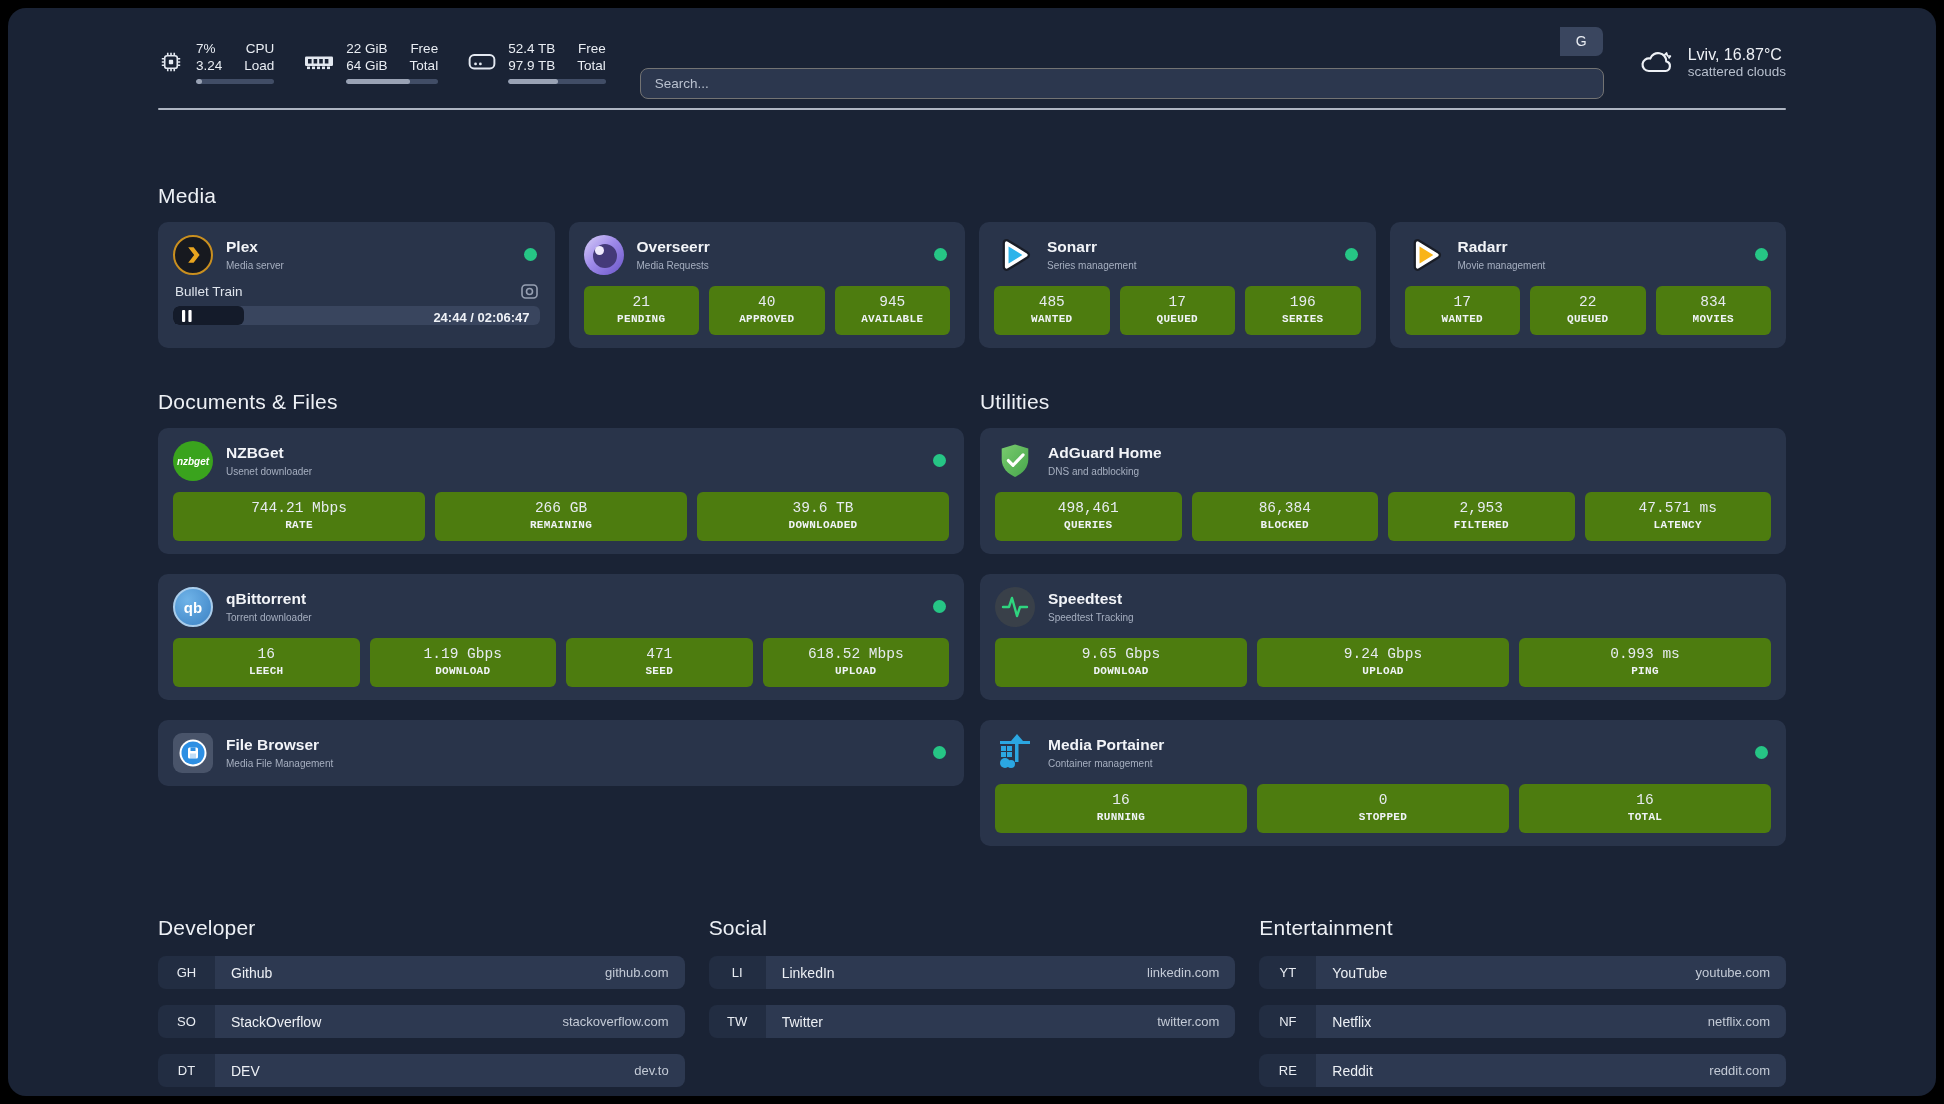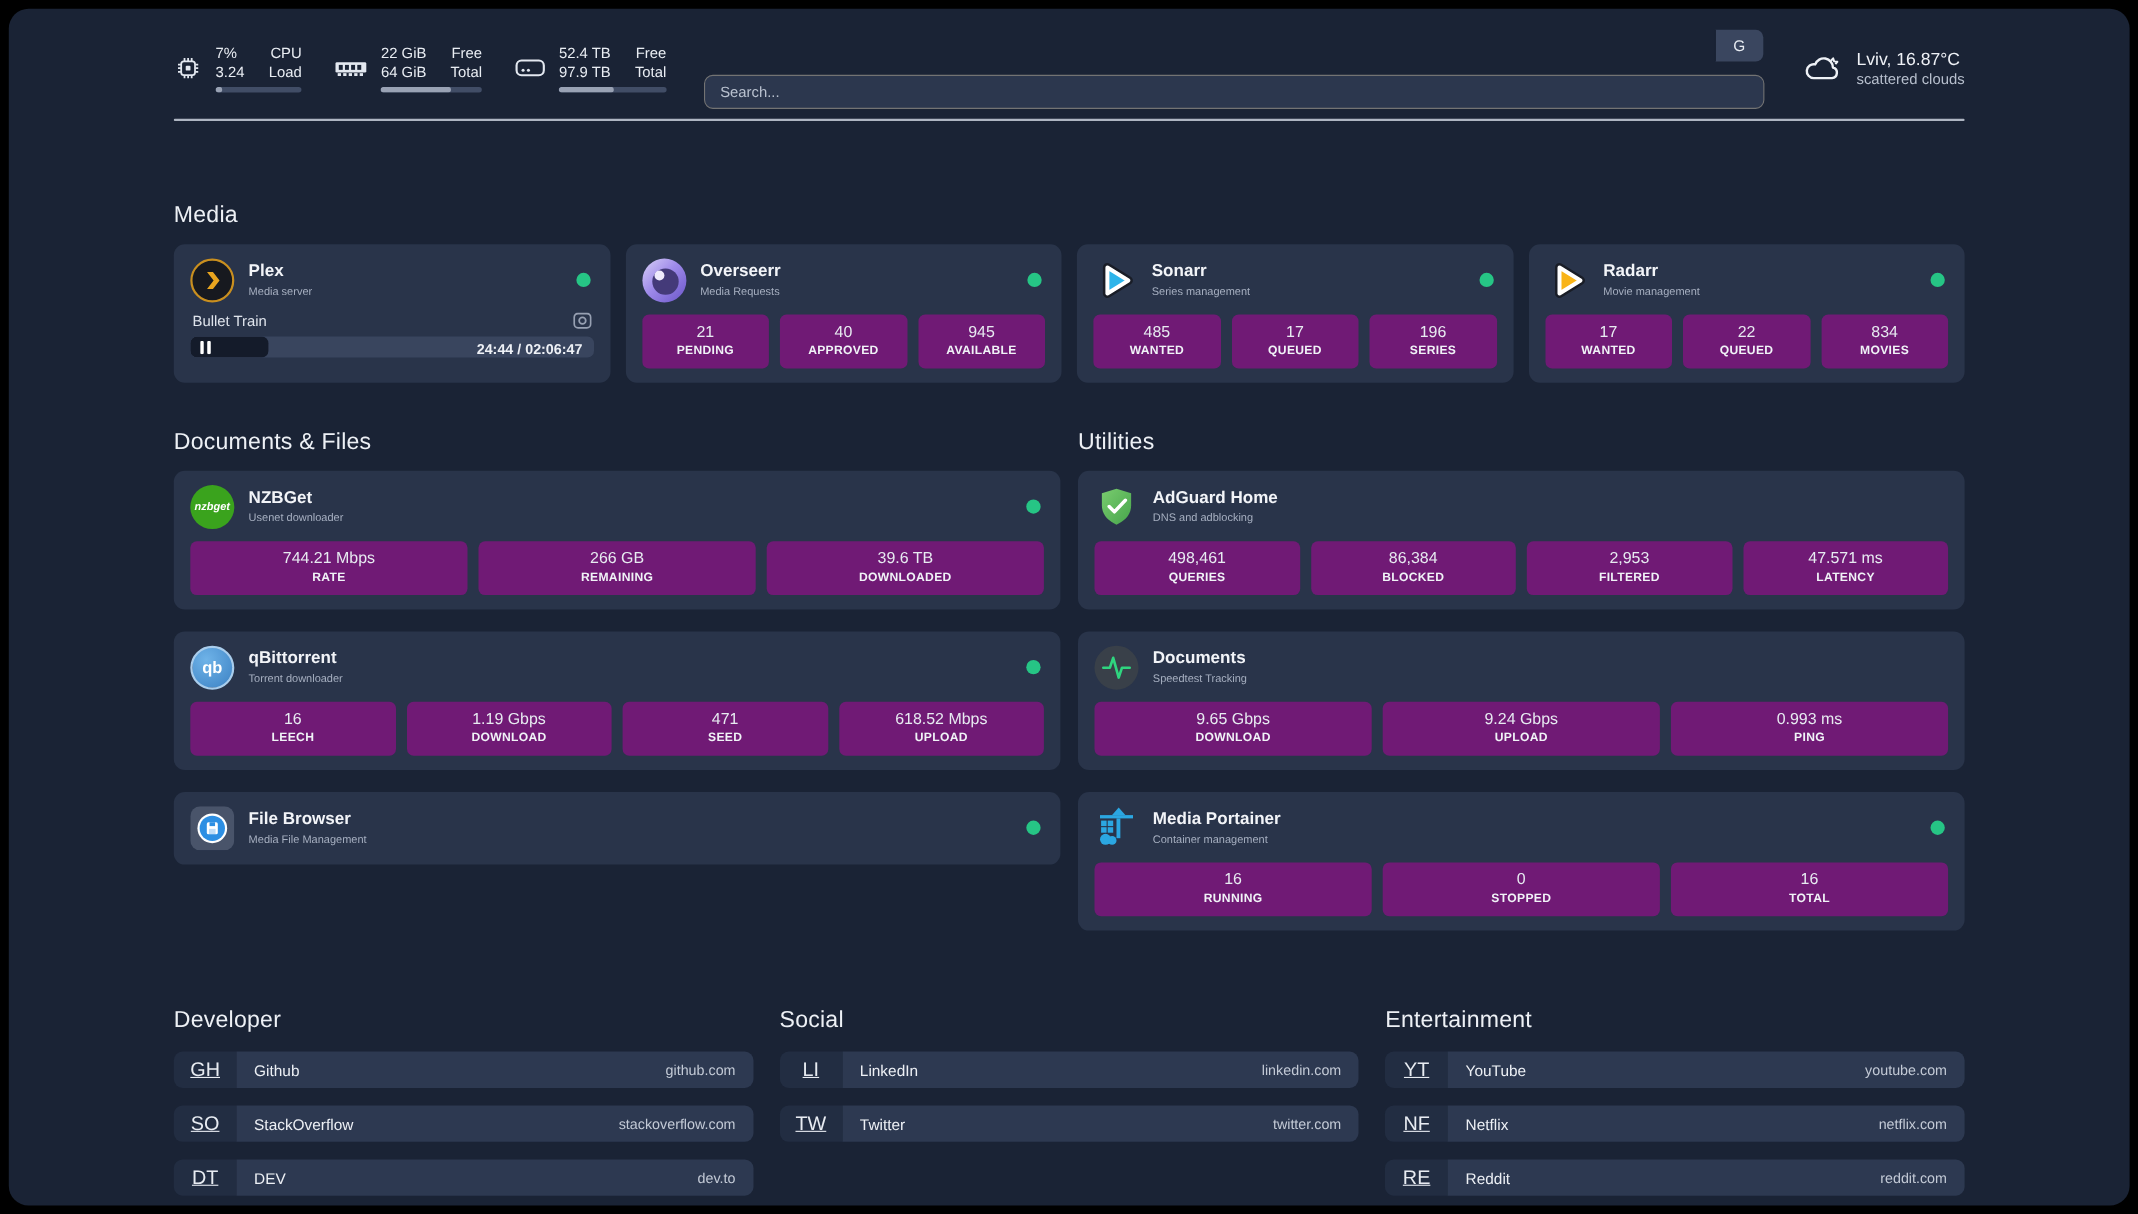--- a/index.html
+++ b/index.html
@@ -38,21 +38,21 @@
   .colcards { margin-top:14px; display:flex; flex-direction:column; gap:20px; }
 
   .card { position:relative; background:#29344a; border-radius:10px; padding:13px 15px; cursor:pointer; }
   .card-head { display:flex; align-items:center; gap:13px; }
   .appicon { width:40px; height:40px; flex:0 0 auto; display:flex; align-items:center; justify-content:center; position:relative; }
   .titles .t { font-size:15.5px; font-weight:600; color:#f2f4f8; line-height:20px; }
   .titles .s { font-size:10px; color:#a6afc0; line-height:17px; }
   .dot { position:absolute; top:26px; right:18px; width:13px; height:13px; border-radius:50%; background:#26c585; }
 
   .tiles { display:flex; gap:10px; margin-top:11px; }
-  .tile { flex:1; background:#701a75; border-radius:6px; text-align:center; padding:7px 4px 8px; }
+  .tile { flex:1; background:#4d7c0f; border-radius:6px; text-align:center; padding:7px 4px 8px;font-family:Liberation Mono, monospace; }
   .tile .tv { font-size:14.5px; color:#e7ebf1; line-height:19px; }
   .tile .tl { font-size:11px; font-weight:700; color:#f0f3f7; letter-spacing:.3px; line-height:15px; }
 
   
   .player { margin-top:9px; }
   .np-head { display:flex; justify-content:space-between; align-items:center; padding:0 2px; }
   .np-title { font-size:13.5px; color:#dfe4ec; }
   .np-bar { margin-top:7px; height:19px; background:#39455e; border-radius:6px; position:relative; overflow:hidden; }
   .np-elapsed { position:absolute; left:0; top:0; bottom:0; background:#141b2a; border-radius:6px; display:flex; align-items:center; padding-left:9px; }
   .np-time { position:absolute; right:10px; top:0; line-height:24px; font-size:13px; font-weight:700; color:#eef1f6; }
@@ -66,21 +66,21 @@
   .ic-nzbget span { font-size:10px; font-style:italic; font-weight:700; color:#fff; }
   .ic-qb { border-radius:50%; background:radial-gradient(circle at 35% 30%, #6fb3e8, #3c82c4); border:2px solid #a9cdec; }
   .ic-qb span { font-size:15px; font-weight:600; color:#fff; }
   .ic-speedtest { background:#394049; border-radius:50%; }
 
   
   .bookmarks { margin-top:70px; display:grid; grid-template-columns:repeat(3,1fr); gap:24px; }
   .bm-rows { margin-top:16px; display:flex; flex-direction:column; gap:16px; }
   .bm { display:flex; height:33px; cursor:pointer; text-decoration:none; }
   .bm .abbr { width:57px; background:#222d42; border-radius:8px 0 0 8px; display:flex; align-items:center; justify-content:center;
-      font-size:18px; color:#e8ecf2;text-decoration:underline; }
+      font-size:13px; color:#e8ecf2; }
   .bm .body { flex:1; background:#2d3951; border-radius:0 8px 8px 0; display:flex; align-items:center; justify-content:space-between; padding:0 16px; }
   .bm .nm { font-size:14px; color:#edf0f5; }
   .bm .url { font-size:13px; color:#c3cad6; }
 </style>
 </head>
 <body>
 
 <div class="frame">
 <div class="content">
 
@@ -430,21 +430,21 @@
         </div>
 
         <div class="card">
           <div class="card-head">
             <div class="appicon ic-speedtest">
               <svg viewBox="0 0 36 36" width="36" height="36">
                     <polyline points="6,18 12,18 15,9 20,27 23,18 30,18" stroke="#2fd57f" stroke-width="2.4" fill="none" stroke-linecap="round" stroke-linejoin="round"></polyline>
                   </svg>
             </div>
             <div class="titles">
-              <div class="t">Documents</div>
+              <div class="t">Speedtest</div>
               <div class="s">Speedtest Tracking</div>
             </div>
           </div>
           <div class="tiles">
             <div class="tile">
                   <div class="tv">9.65 Gbps</div>
                   <div class="tl">DOWNLOAD</div>
                 </div>
             <div class="tile">
                   <div class="tv">9.24 Gbps</div>

